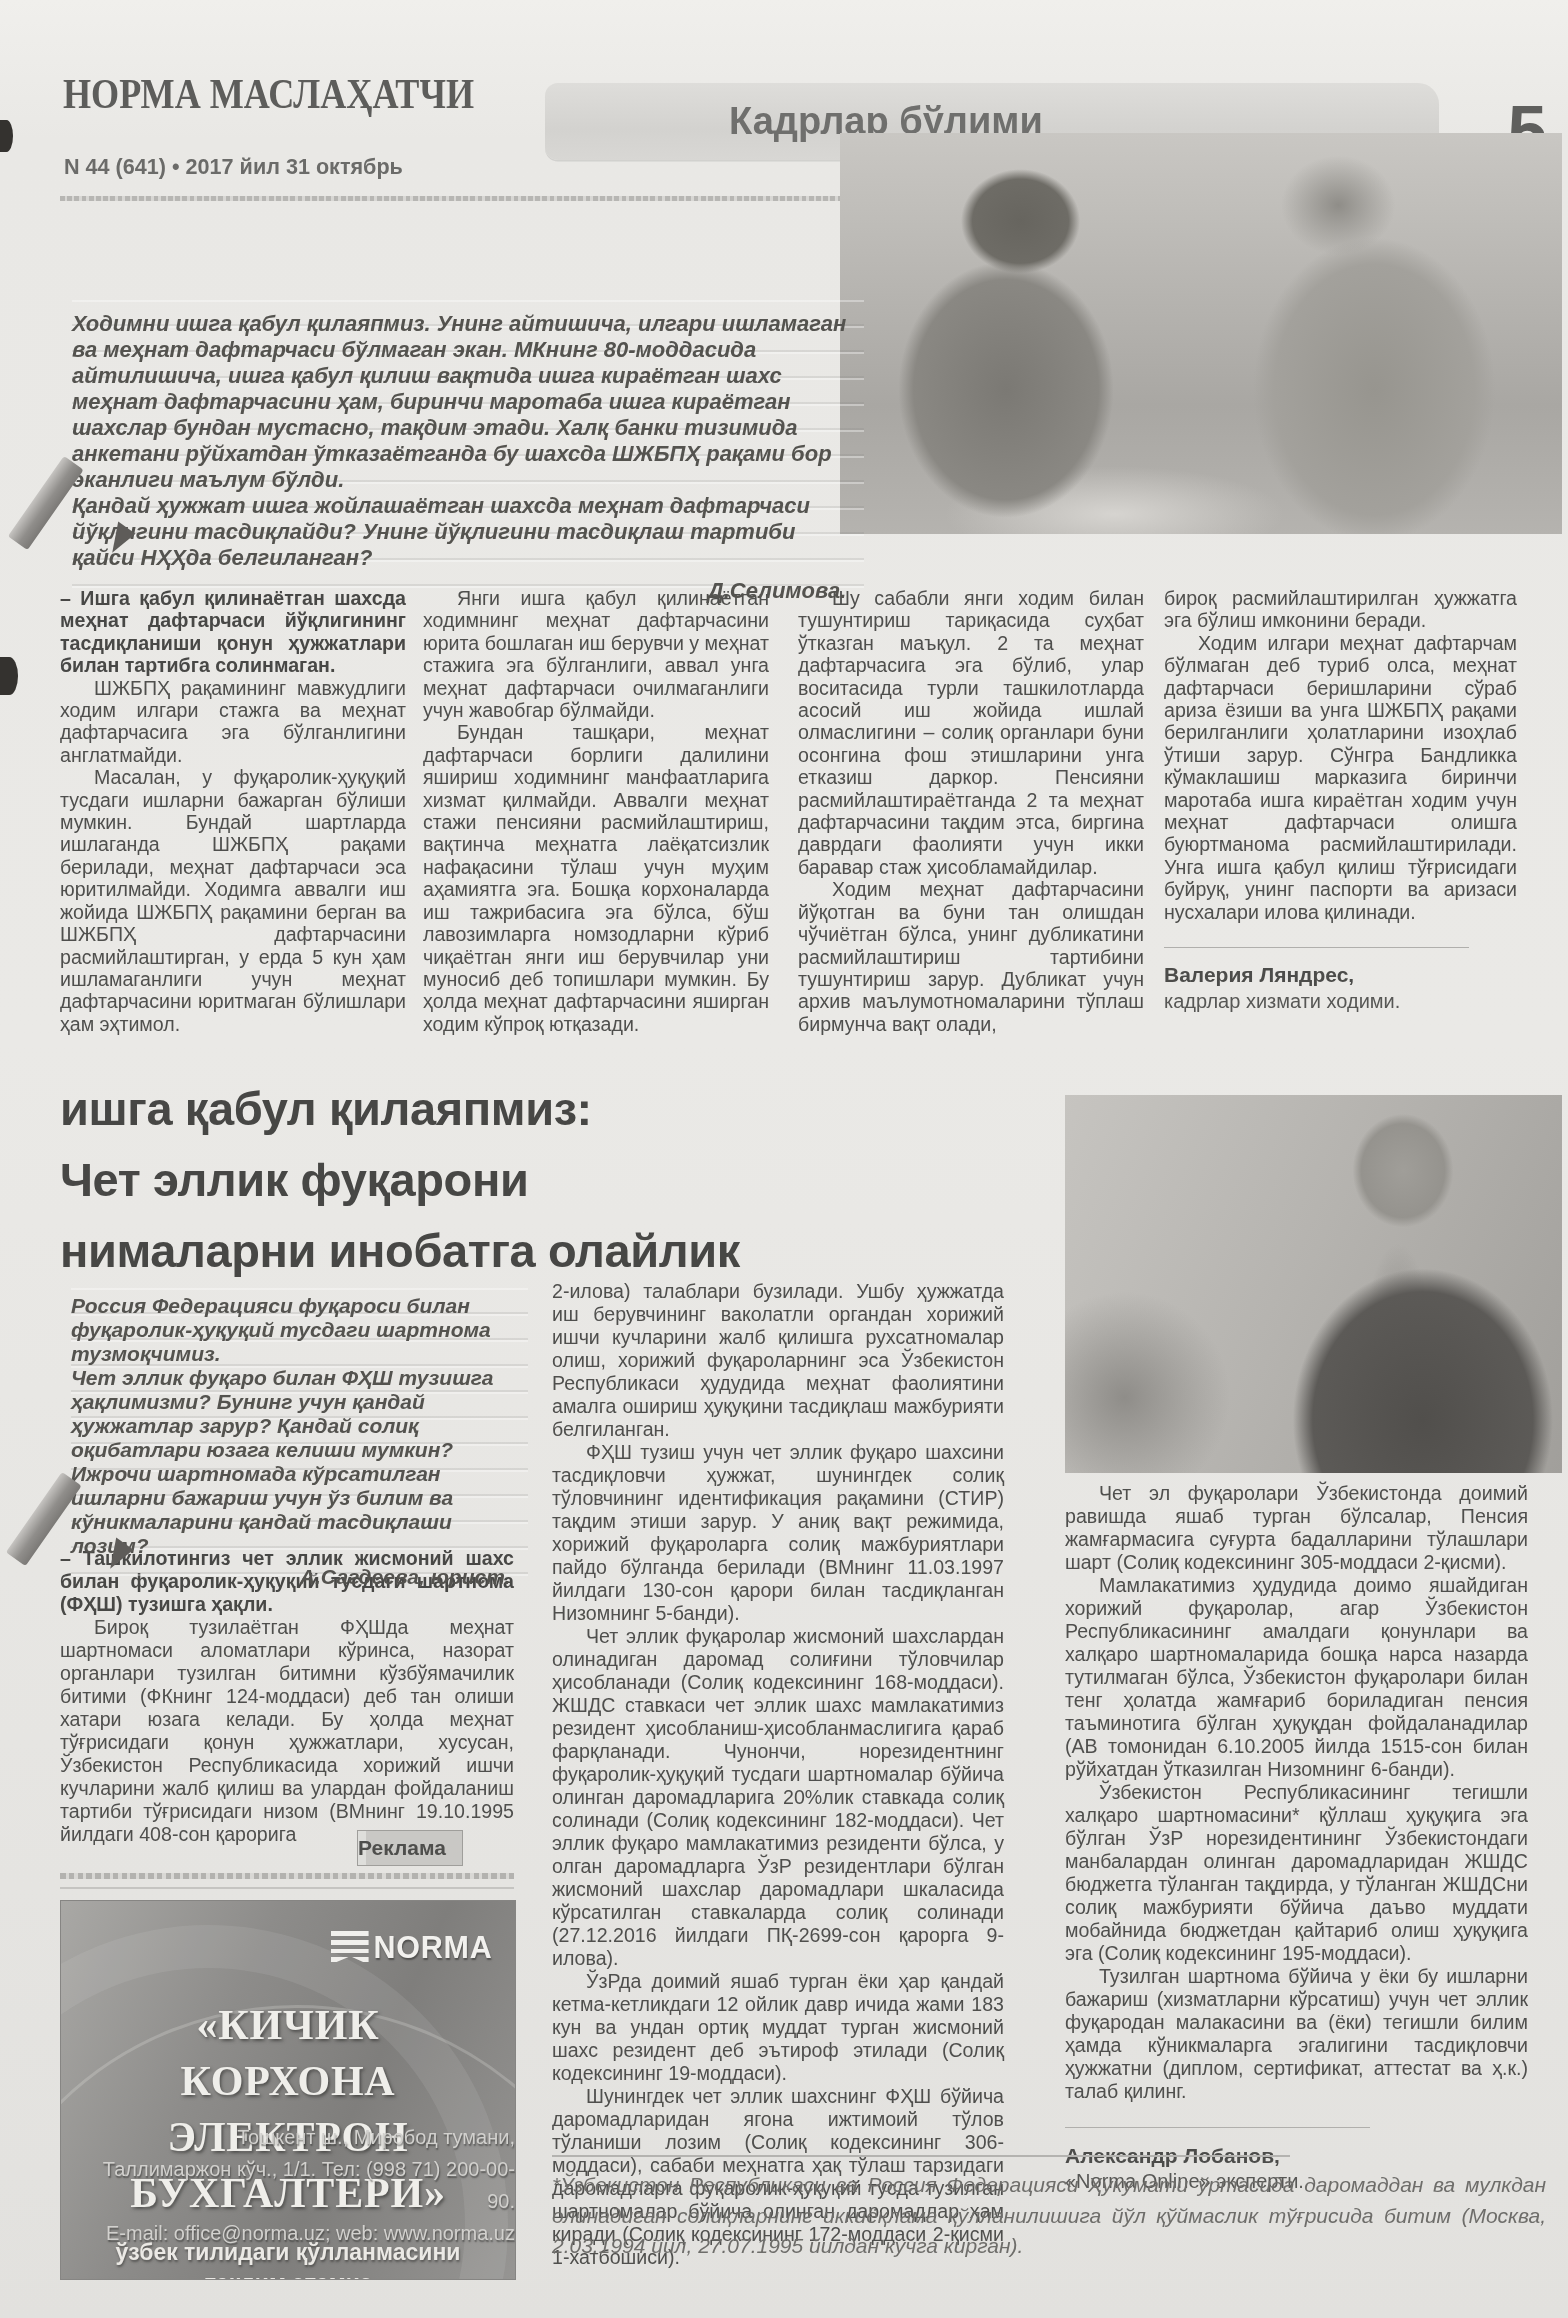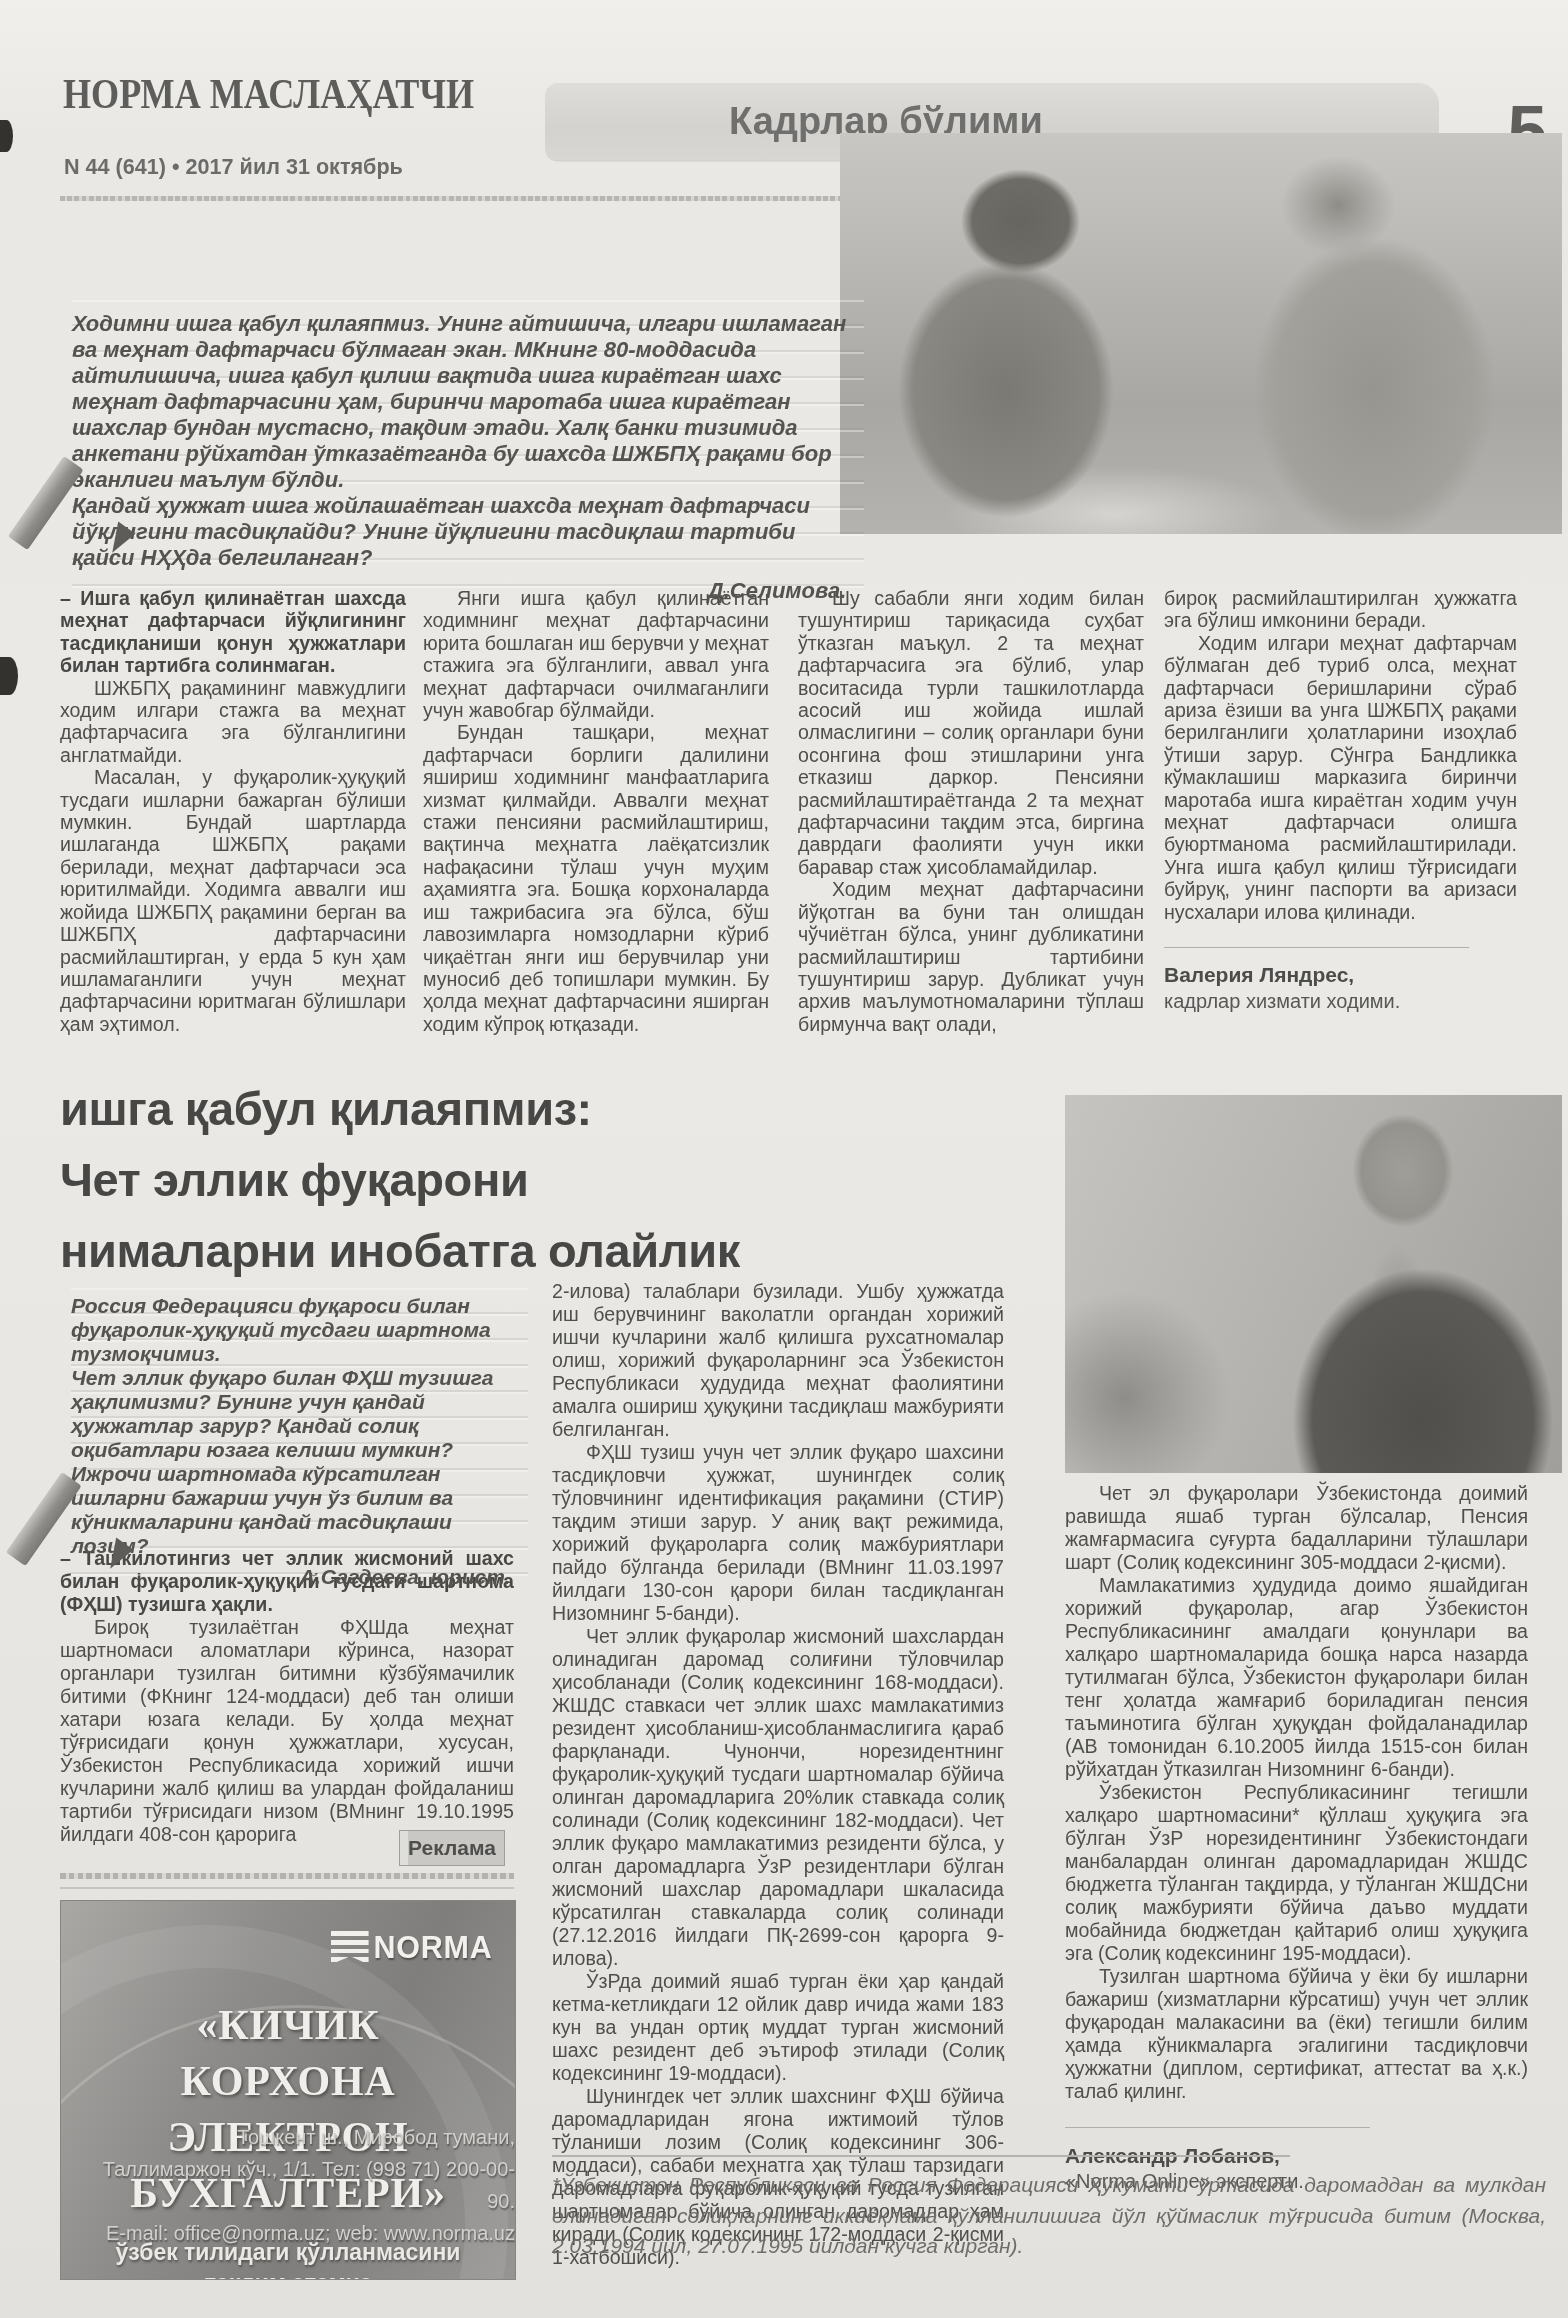--- a/index.html
+++ b/index.html
@@ -72,21 +72,21 @@
   .sig-name{font-weight:bold;font-size:21px;color:#4c4c4a;}
   .sig-role{font-size:20px;color:#575755;margin-top:3.2px;}
 
   
   .a2-title{position:absolute;left:60px;top:1073px;margin:0;font-size:47px;font-weight:bold;
     color:#474745;line-height:71px;letter-spacing:-0.4px;z-index:5;}
 
   
   .ad-label{position:absolute;left:357px;top:1830px;width:104px;height:34px;z-index:4;
     background:linear-gradient(90deg,#dededb 0 8px,#c9c8c5 8px);border:1.6px solid #9f9e9b;
-    font-size:21px;font-weight:bold;color:#4e4e4c;text-align:center;line-height:34px;margin-left:42px;}
+    font-size:21px;font-weight:bold;color:#4e4e4c;text-align:left;line-height:34px;}
   .ad-rule{position:absolute;left:60px;}
   .r1{top:1873px;width:454px;height:6.4px;background:repeating-linear-gradient(90deg,#b3b2af 0 5.6px,#d9d8d5 5.6px 8.8px);}
   .r2{top:1887px;width:454px;height:2.4px;background:#c5c4c1;}
   .ad{position:absolute;left:60px;top:1900px;width:454px;height:378px;overflow:hidden;
     border:0.8px solid #868583;
     background:linear-gradient(115deg,#a9a8a5 0%,#8d8c8a 35%,#7f7e7c 62%,#969593 100%);}
   .ad::before{content:"";position:absolute;left:-152px;top:24px;width:513px;height:513px;
     border:43px solid rgba(238,238,233,.10);border-radius:50%;}
   .ad::after{content:"";position:absolute;left:-104px;top:104px;width:673px;height:673px;
     border:3.2px solid rgba(243,243,238,.22);border-radius:50%;}

